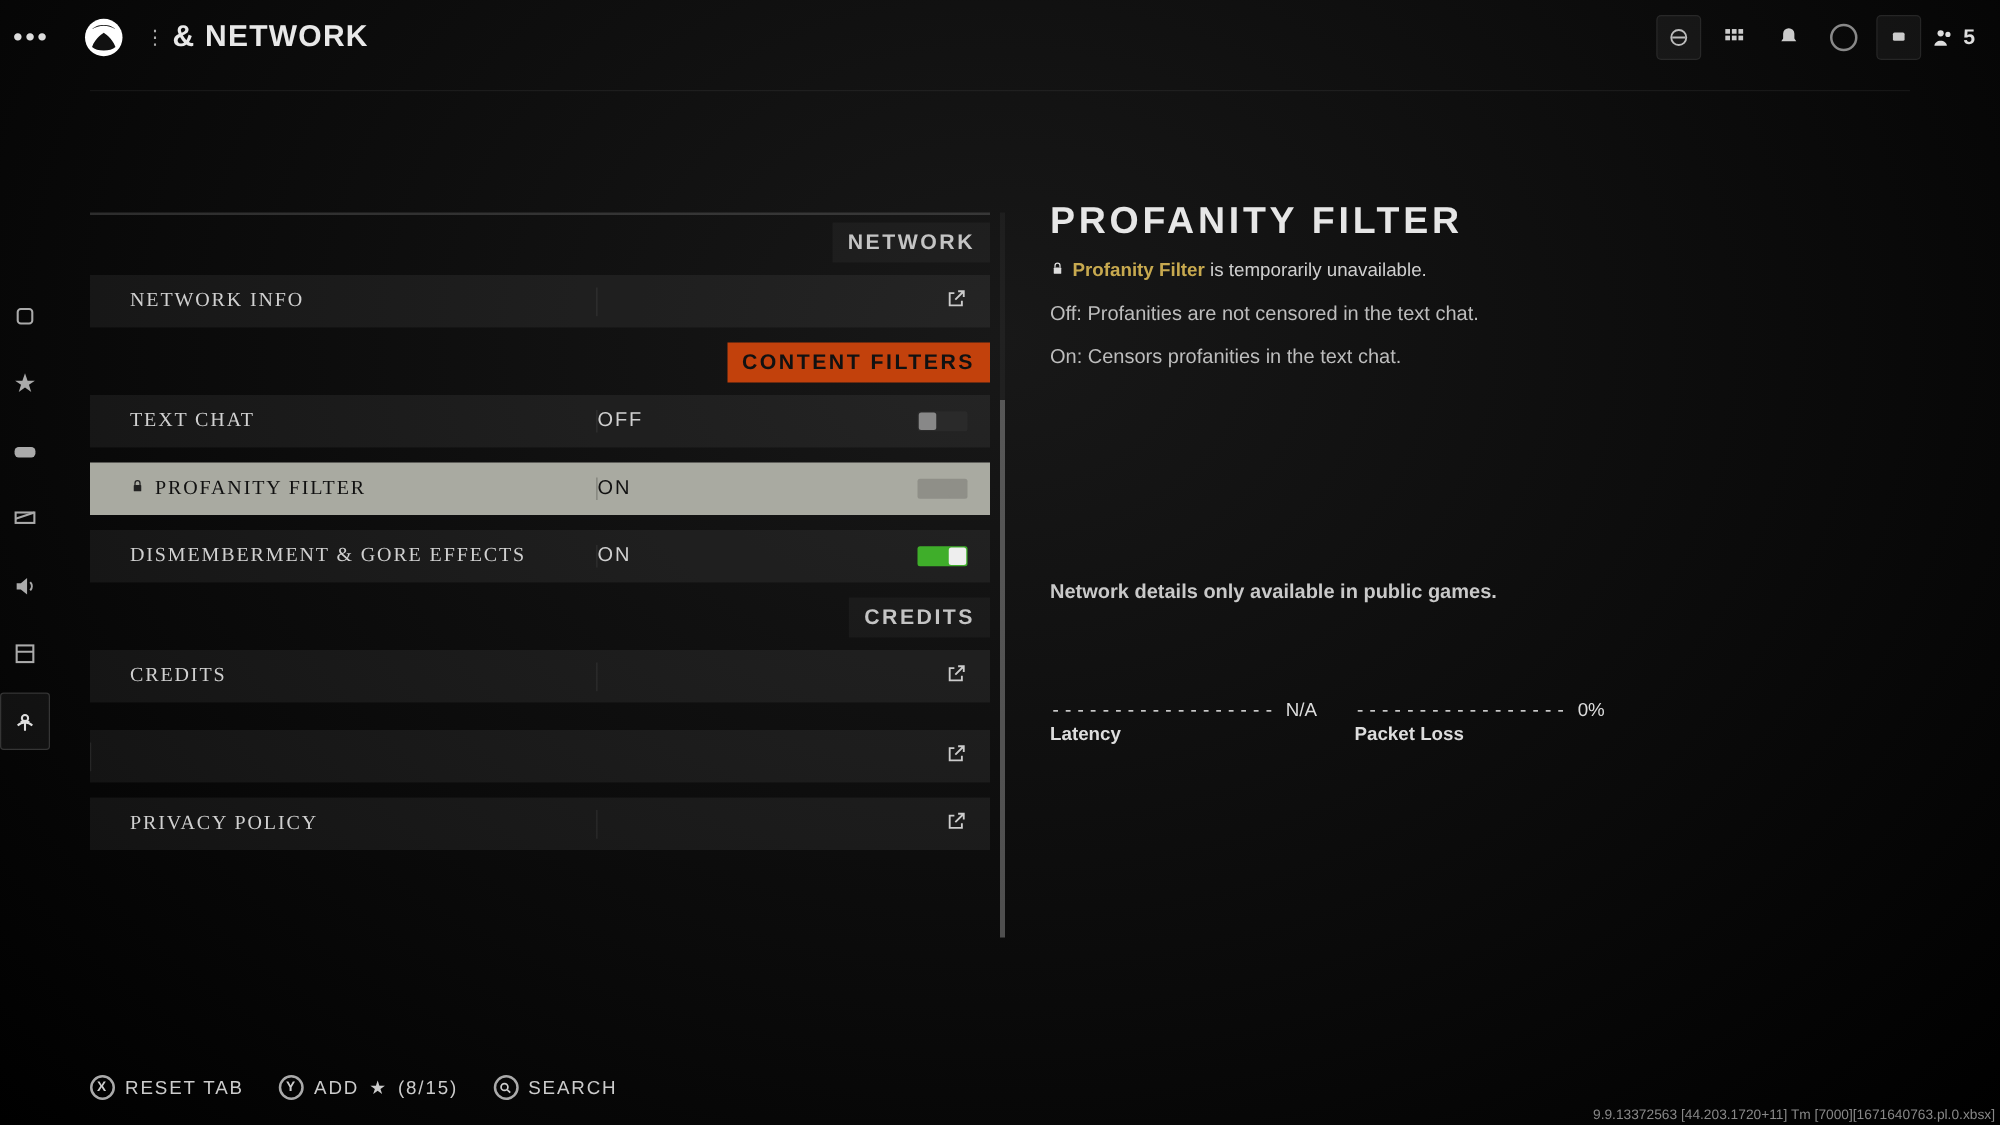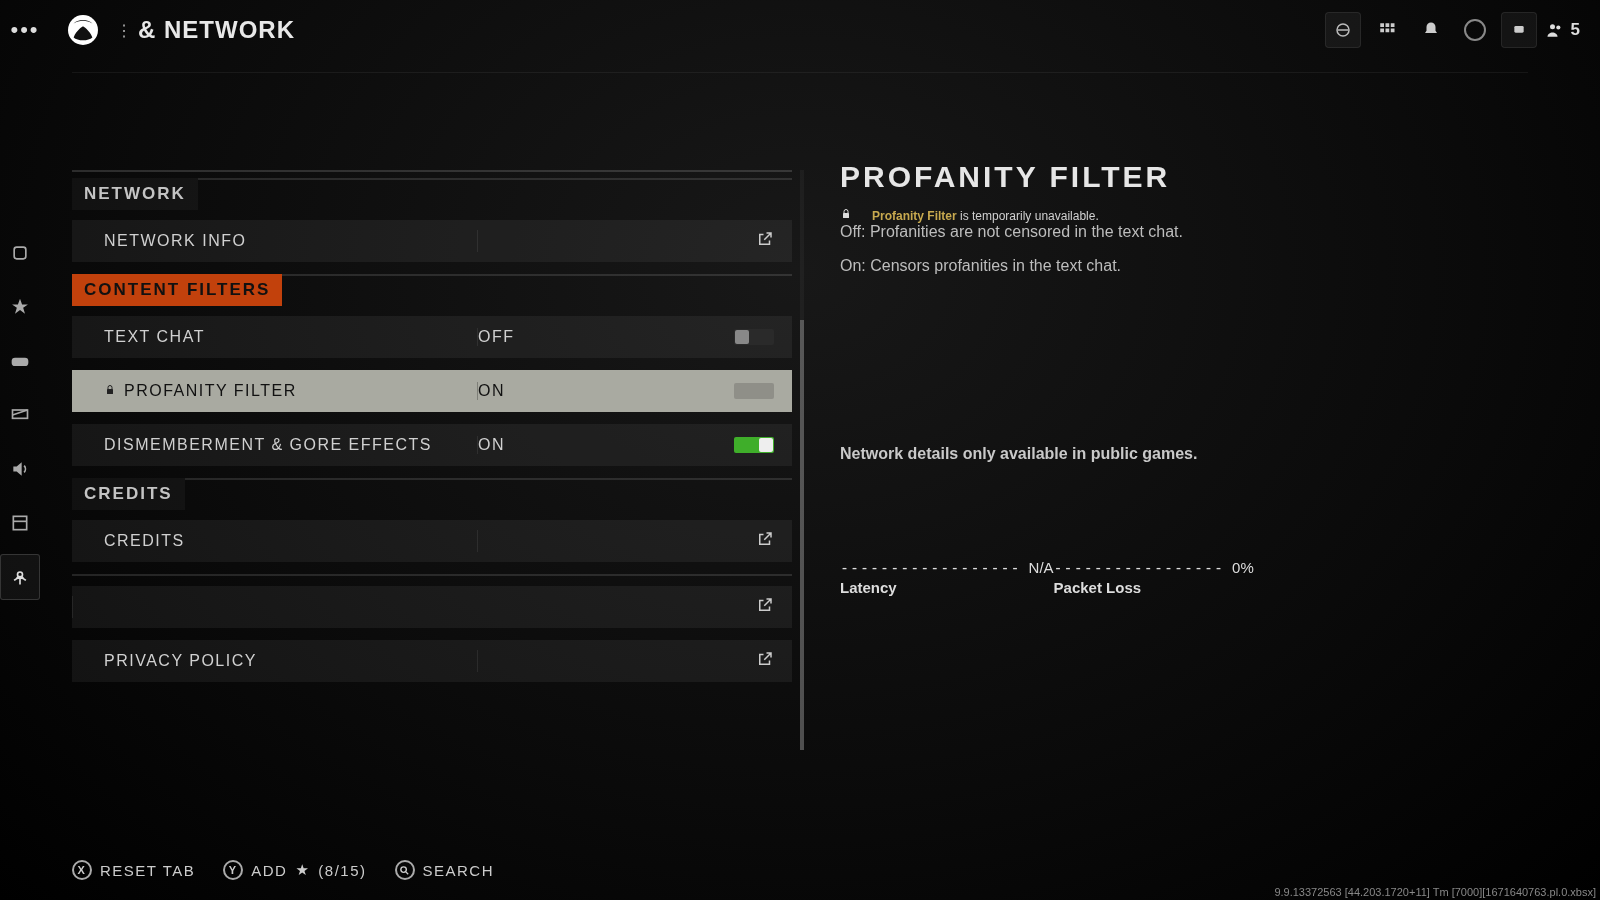--- a/index.html
+++ b/index.html
@@ -25,49 +25,49 @@
 
   
   .sidebar { position:absolute; left:0; top:230px; width:42px; display:flex; flex-direction:column; gap:8px;}
   .sidetab { width:40px; height:46px; display:flex; align-items:center; justify-content:center; border-radius:3px; color:#aaa;}
   .sidetab.sel { background:rgba(255,255,255,.05); border:1px solid rgba(255,255,255,.15);}
   .sidetab svg { width:20px; height:20px; }
 
   
   .main { position:absolute; left:72px; top:170px; width:720px; }
   .hdr-line { height:2px; background:rgba(255,255,255,.15); margin-bottom:6px;}
-  .section-hdr { display:flex; align-items:flex-start; margin:6px 0 10px 0; }
+  .section-hdr { display:flex; align-items:flex-end; margin:6px 0 10px 0;flex-direction:column; }
   .section-hdr .lbl { background:rgba(255,255,255,.04); padding:6px 12px; font-size:17px; letter-spacing:2px; color:#c4c4c4; font-weight:600;}
   .section-hdr .line { flex:1; height:2px; background:rgba(255,255,255,.12); margin-left:0;}
   .section-hdr.active .lbl { background:#c2410c; color:#111;}
   .row { display:flex; align-items:center; height:42px; background:rgba(255,255,255,.06); margin-bottom:12px; position:relative;}
   .row.selected { background:#a9aaa1; color:#111;}
-  .row .left { flex:0 0 405px; padding-left:32px; display:flex; align-items:flex-start; gap:8px; font-size:16px; letter-spacing:1.5px;}
+  .row .left { flex:0 0 405px; padding-left:32px; display:flex; align-items:flex-start; gap:8px; font-size:16px; letter-spacing:1.5px;font-family:Liberation Serif, serif;}
   .row .right { flex:1; border-left:1px solid rgba(0,0,0,.25); display:flex; align-items:center; justify-content:space-between; padding-right:18px; font-size:16px; letter-spacing:1.5px;}
   .row:not(.selected) .right { border-left:1px solid rgba(255,255,255,.08);}
   .external-icon svg { width:18px; height:18px; stroke:#ccc;}
   .toggle { width:40px; height:16px; border-radius:2px; background:#2a2a2a; position:relative;}
   .toggle .knob { position:absolute; top:1px; width:14px; height:14px; background:#888; border-radius:2px;}
   .toggle.off .knob { left:1px;}
   .toggle.green { background:#3fae2a;}
   .toggle.green .knob { right:1px; background:#eee;}
   .toggle.locked { background:#8f8f88;}
   .toggle.locked .knob { background:#8f8f88; right:1px;}
   .lock-icon svg{ width:12px; height:12px;}
   .scrollbar { position:absolute; left:800px; top:170px; width:4px; height:580px; background:rgba(255,255,255,.04);}
   .scrollbar .thumb { position:absolute; left:0; width:4px; background:rgba(255,255,255,.25);}
 
   
   .desc { position:absolute; left:840px; top:160px; right:80px;}
   .desc h1 { font-size:30px; letter-spacing:3px; color:#e6e6e6; font-weight:700; margin-bottom:14px;}
-  .warn-line { display:flex; align-items:center; gap:20px; font-size:12px; }
+  .warn-line { display:flex; align-items:center; gap:6px; font-size:15px; margin-bottom:18px;}
   .warn-line .hl { color:#c7a94f; font-weight:600;}
   .desc p { font-size:16px; color:#bdbdbd; margin-bottom:16px;}
   .net-note { margin-top:170px; font-size:16px; color:#c9c9c9; font-weight:600;}
-  .net-stats { margin-top:96px; display:flex; font-size:15px; color:#ddd;}
+  .net-stats { margin-top:76px; display:flex; gap:30px; font-size:15px; color:#ddd;}
   .net-stats .col { display:flex; flex-direction:column;}
   .net-stats .dashes { letter-spacing:1px; font-family:monospace; white-space:pre;}
   .net-stats .val { display:inline; margin-left:8px;}
   .net-stats .lbl { font-size:15px; color:#ddd; margin-top:2px; font-weight:700;}
 
   
   .footer { position:absolute; left:72px; bottom:20px; display:flex; gap:28px; align-items:center; font-size:15px; letter-spacing:1.5px; color:#ccc;}
   .footer .item { display:flex; align-items:center; gap:8px;}
   .btn-circle { width:20px; height:20px; border-radius:50%; border:2px solid #aaa; display:flex; align-items:center; justify-content:center; font-size:11px; font-weight:700;}
   .build { position:absolute; right:4px; bottom:2px; font-size:11px; color:#888;}

